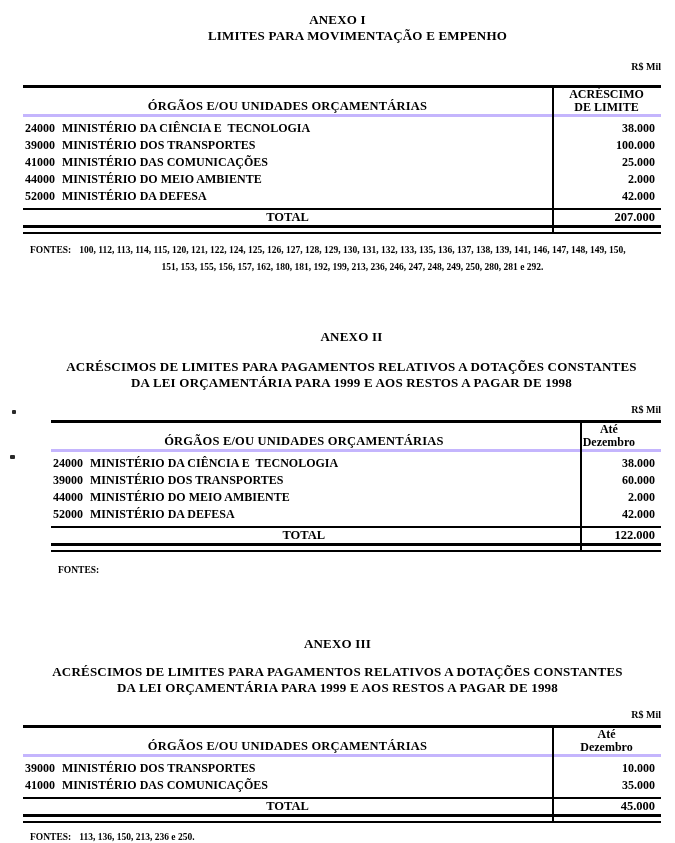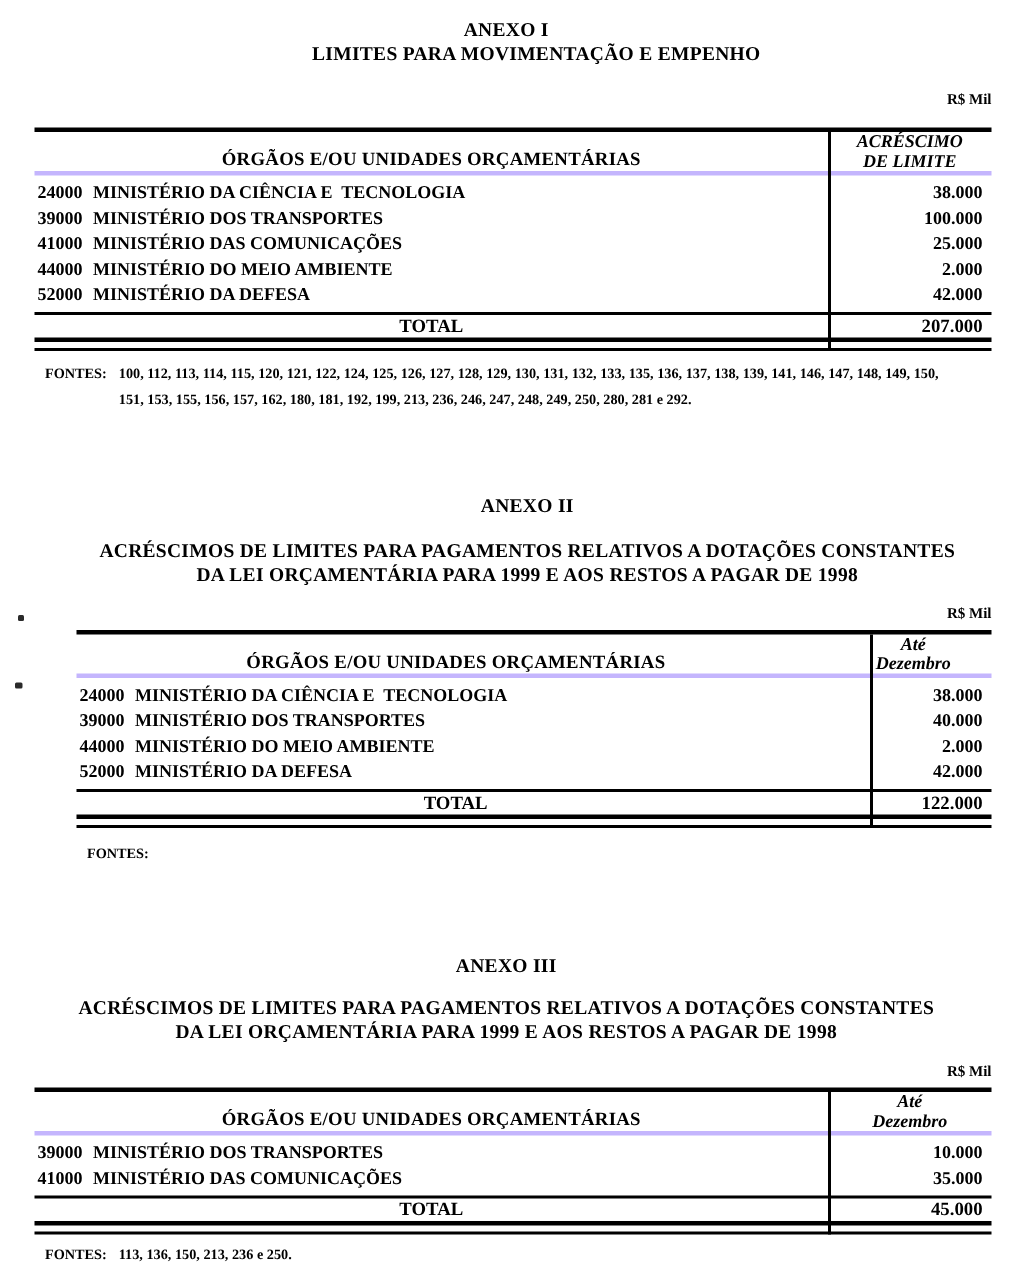--- a/index.html
+++ b/index.html
@@ -54,21 +54,21 @@
 
   .thead { display:flex; align-items:flex-end; min-height:26px; border-bottom:3px solid #c4b5fd; }
   .th-org {
     width:529px; display:flex; align-items:center; justify-content:center;
     font-size:12.5px; letter-spacing:0.2px; text-align:center;
   }
   .th-val {
     width:109px; display:flex; flex-direction:column;
     align-items:center; justify-content:center;
   }
-  .th-val-line { font-size:12px; line-height:13px; text-align:center;font-style:italic; }
+  .th-val-line { font-size:12px; line-height:13px; text-align:center; }
 
   .tbody { padding:3px 0; }
   .row { display:flex; line-height:17px; font-size:12px; }
   .code { width:37px; margin-left:2px; }
   .name { flex:1; margin-left:0; white-space:pre; }
   .val  { width:103px; text-align:right; padding-right:6px; }
 
   .trow {
     display:flex; border-top:2px solid #000;
     height:15px; line-height:15px; font-size:12.5px;
@@ -80,21 +80,21 @@
 
   .fontes {
     display:flex; align-items:flex-start;
     margin-left:30px; margin-right:10px;
     font-size:9.5px; line-height:17px;
   }
   .annex:nth-of-type(1) .fontes { margin-top:8px; }
   .annex:nth-of-type(2) .fontes { margin-top:10px; }
   .annex:nth-of-type(3) .fontes { margin-top:6px; }
   .fontes-label { flex:none; margin-right:8px; }
-  .fontes-lines { display:flex; flex-direction:column; }
+  .fontes-lines { display:flex; flex-direction:column;align-items:center; }
   .fontes-line { white-space:nowrap; }
 </style>
 </head>
 <body>
 
 <div class="page">
   <span class="speck s1"></span>
   <span class="speck s2"></span>
 
   <div>
@@ -193,21 +193,21 @@
         <div class="tbody">
 
         <div class="row">
             <span class="code">24000</span>
             <span class="name">MINISTÉRIO DA CIÊNCIA E  TECNOLOGIA</span>
             <span class="val">38.000</span>
           </div>
             <div class="row">
             <span class="code">39000</span>
             <span class="name">MINISTÉRIO DOS TRANSPORTES</span>
-            <span class="val">40.000</span>
+            <span class="val">60.000</span>
           </div>
             <div class="row">
             <span class="code">44000</span>
             <span class="name">MINISTÉRIO DO MEIO AMBIENTE</span>
             <span class="val">2.000</span>
           </div>
             <div class="row">
             <span class="code">52000</span>
             <span class="name">MINISTÉRIO DA DEFESA</span>
             <span class="val">42.000</span>

